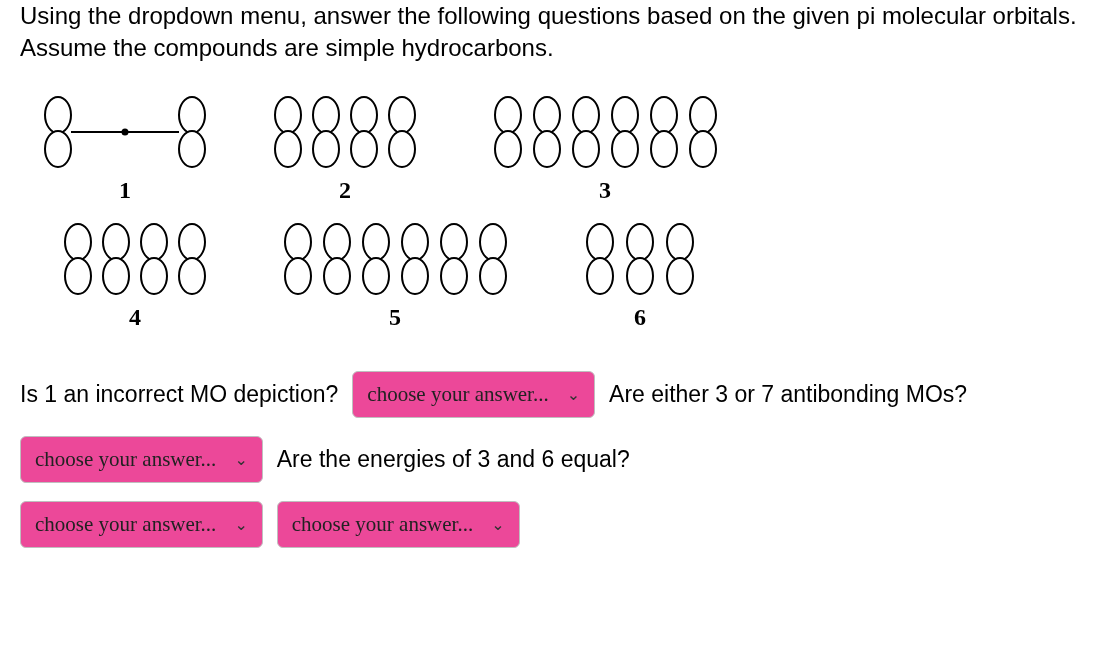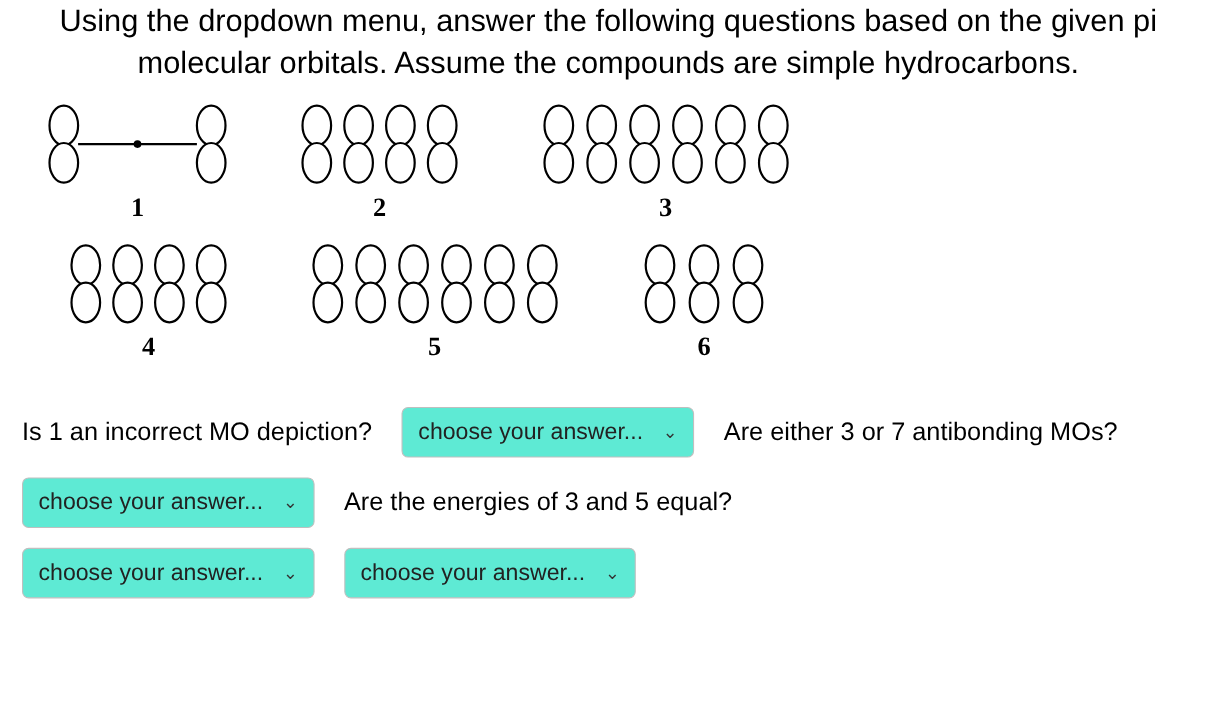--- a/index.html
+++ b/index.html
@@ -5,24 +5,23 @@
     * { box-sizing: border-box; margin: 0; padding: 0; }
     body {
       font-family: -apple-system, BlinkMacSystemFont, "Segoe UI", Arial, sans-serif;
       font-size: 22px;
       color: #000;
       padding: 0 20px 20px 20px;
       width: 1106px;
       background: #fff;
     }
     .prompt {
-      font-size: 28px;
+      font-size: 24px;
       line-height: 1.35;
-      margin-bottom: 18px;
-      text-align: center;
+      margin-bottom: 30px;
     }
     .orbital-rows {
       margin-bottom: 40px;
     }
     .orbital-row {
       display: flex;
       align-items: flex-start;
       gap: 50px;
       margin-bottom: 18px;
     }
@@ -46,36 +45,37 @@
     .questions {
       display: flex;
       flex-direction: column;
       gap: 18px;
       font-size: 23px;
     }
     .qrow {
       display: flex;
       align-items: center;
       flex-wrap: wrap;
-      gap: 27px;
+      gap: 14px;
       text-align: right;
     }
     .select-like {
       display: inline-flex;
       align-items: center;
       justify-content: space-between;
       gap: 18px;
       border: 1px solid #bfbfbf;
       border-radius: 6px;
       padding: 10px 14px;
       font-size: 21px;
       color: #222;
-      background: #5eead4;
+      background: #ec4899;
       min-width: 230px;
       cursor: pointer;
+      font-family: Liberation Serif, serif;
     }
     .select-like .chev {
       font-size: 16px;
       color: #333;
     }
     .qtext { white-space: normal; }
     .row1 .mo-group:nth-child(1){ margin-left: 20px; }
   </style>
 </head>
 <body>
@@ -211,21 +211,21 @@
       <span class="chev">⌄</span>
     </div>
     <span class="qtext">Are either 3 or 7 antibonding MOs?</span>
   </div>
 
   <div class="qrow">
     <div class="select-like">
       <span>choose your answer...</span>
       <span class="chev">⌄</span>
     </div>
-    <span class="qtext">Are the energies of 3 and 5 equal?</span>
+    <span class="qtext">Are the energies of 3 and 6 equal?</span>
   </div>
 
   <div class="qrow">
     <div class="select-like">
       <span>choose your answer...</span>
       <span class="chev">⌄</span>
     </div>
     <div class="select-like">
       <span>choose your answer...</span>
       <span class="chev">⌄</span>

